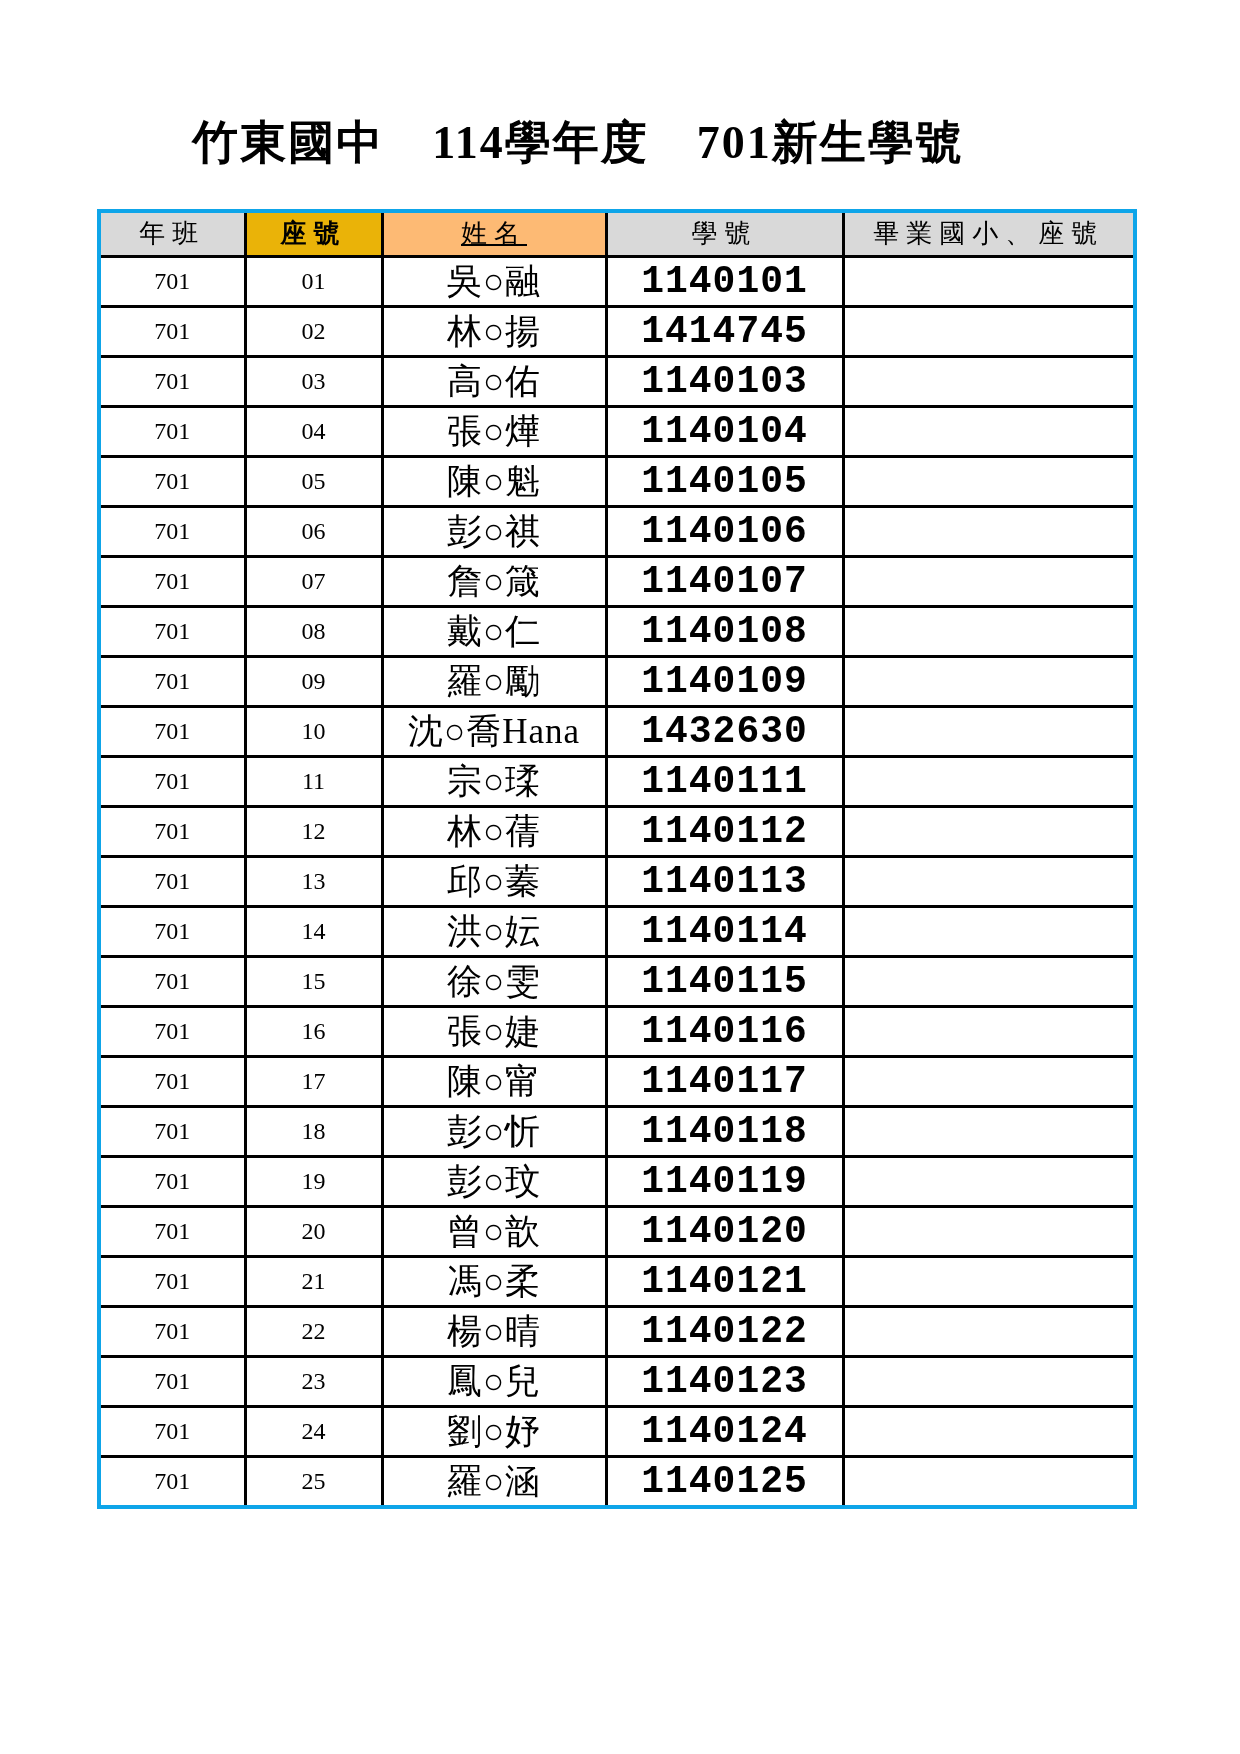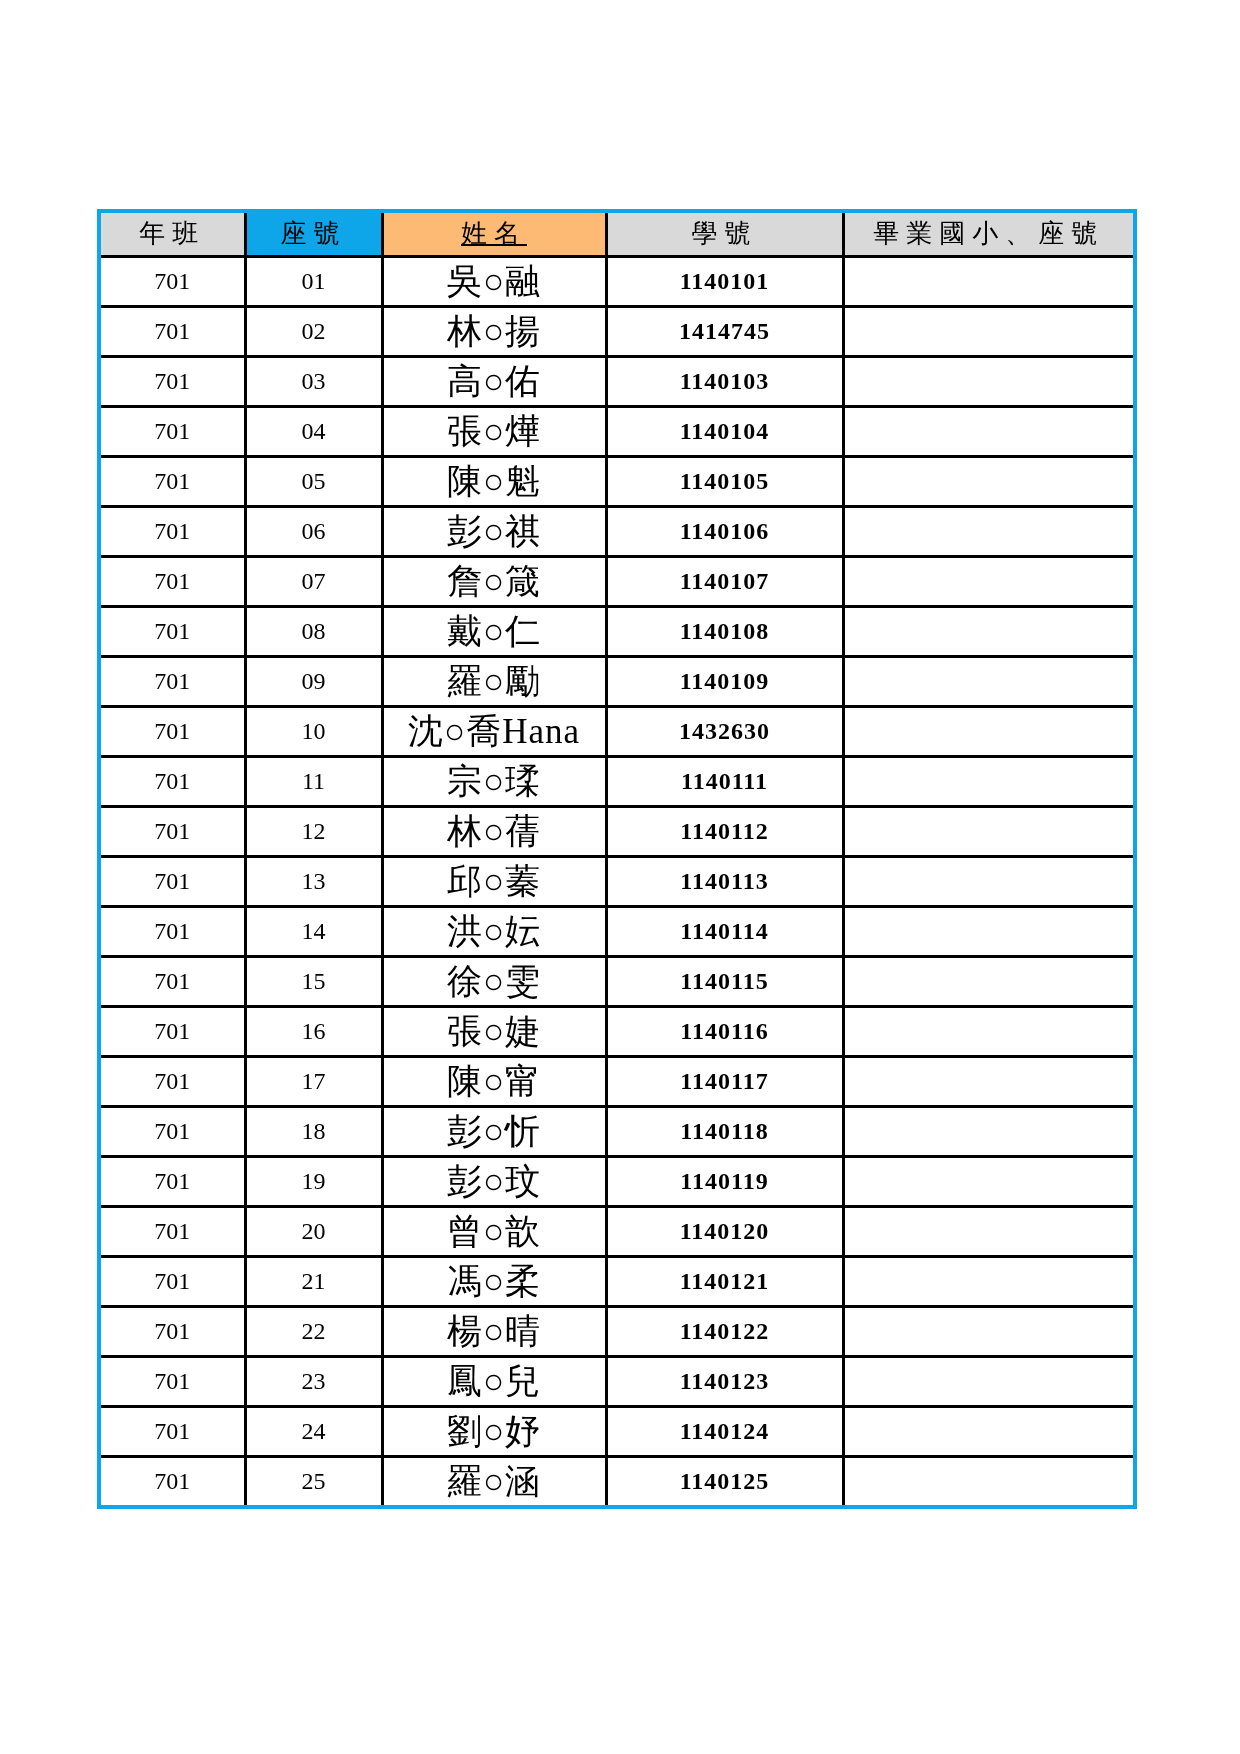--- a/index.html
+++ b/index.html
@@ -58,52 +58,53 @@
   td.col-class, td.col-seat {
     font-size: 24px;
     font-family: Liberation Serif, serif;
   }
   td.col-name {
     font-size: 35px;
     font-family: "Liberation Serif", serif;
     letter-spacing: 1px;
   }
   td.col-id {
-    font-family: Liberation Serif, serif;
+    font-family: Liberation Mono, monospace;
     font-weight: bold;
-    font-size: 24px;
+    font-size: 38px;
     letter-spacing: 1px;
   }
   td.col-school {
     font-size: 26px;
   }
   .w-class  { width: 146px; }
   .w-seat   { width: 137px; }
   .w-name   { width: 224px; }
   .w-id     { width: 237px; }
   .w-school { width: 292px; }
 </style>
 </head>
 <body>
 
 <div class="page">
 
+  <div class="doc-title">竹東國中　114學年度　701新生學號</div>
 
   <table class="roster">
     <colgroup>
       <col class="w-class">
       <col class="w-seat">
       <col class="w-name">
       <col class="w-id">
       <col class="w-school">
     </colgroup>
     <thead>
       <tr>
         <th style="background: rgb(217, 217, 217);">年班</th>
-        <th style="background: #0ea5e9;">座號</th>
+        <th style="background: #eab308; font-weight: bold;">座號</th>
         <th style="background: #fdba74; text-decoration: underline;">姓名</th>
         <th style="background: rgb(217, 217, 217);">學號</th>
         <th style="background: rgb(217, 217, 217);">畢業國小、座號</th>
       </tr>
     </thead>
     <tbody>
         <tr>
           <td class="col-class">701</td>
           <td class="col-seat">01</td>
           <td class="col-name">吳○融</td>

